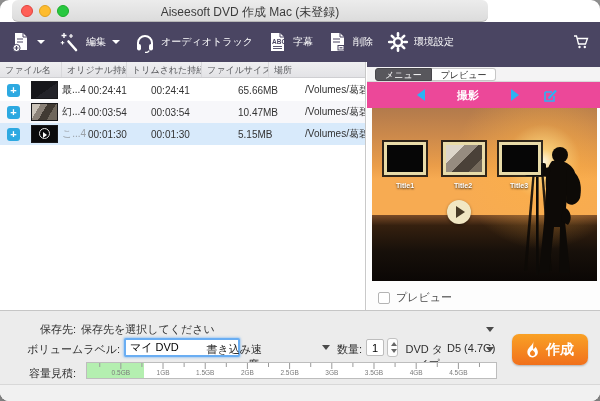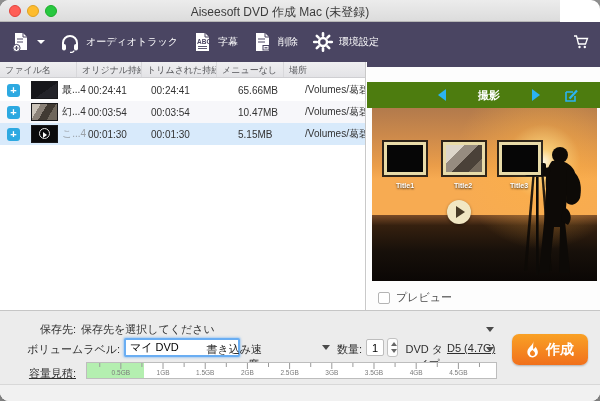--- a/index.html
+++ b/index.html
@@ -1,22 +1,22 @@
 <!DOCTYPE html>
 <html><head>
 <meta charset="utf-8">
 <style>
   * { margin:0; padding:0; box-sizing:border-box; }
   body { background:#9a9a9a; font-family:"Liberation Sans","DejaVu Sans",sans-serif; }
   .window { position:relative; width:600px; height:401px; margin:0 auto; background:#fff;
             border-radius:9px; overflow:hidden; box-shadow:0 8px 30px rgba(0,0,0,.45); }
 
   
-  .titlebar { position:absolute; left:0; top:0; width:560px; height:22px;
-              background:linear-gradient(#ececec,#dcdcdc); border-bottom:1px solid #b6b6b6; }
+  .titlebar { position:absolute; left:12px; top:0; width:476px; height:22px;
+              background:linear-gradient(#ececec,#dcdcdc); border-bottom:1px solid #b6b6b6;border-radius:6px; }
   .tl { position:absolute; top:5px; width:12px; height:12px; border-radius:50%; }
   .tl.red    { left:9px;  background:#ff5f57; border:.5px solid #e0443e; }
   .tl.yellow { left:27px; background:#febc2e; border:.5px solid #dea123; }
   .tl.green  { left:45px; background:#28c840; border:.5px solid #1dad2b; }
   .win-title { position:absolute; left:0; right:0; top:4px; text-align:center;
                font-size:12px; color:#3c3c3c; }
 
   
   .toolbar { position:absolute; left:0; top:22px; width:600px; height:40px;
              background:#4a4562; display:flex; align-items:center; padding:0 10px; }
@@ -30,21 +30,21 @@
 
   
   .main { position:absolute; left:0; top:62px; width:600px; height:248px; background:#fff; }
 
   
   .ftable { position:absolute; left:0; top:0; width:366px; height:248px; border-right:1px solid #c9c9c9; }
   .thead { position:absolute; left:0; top:0; width:100%; height:16px;
            background:linear-gradient(#efeff1,#e3e3e6); border-bottom:1px solid #cfcfd2;
            display:flex; font-size:9px; color:#55565a; }
   .th { padding:2px 0 0 5px; border-right:1px solid #d8d8db; overflow:hidden; white-space:nowrap; }
-  .th:nth-child(1){ width:77px; } .th:nth-child(2){ width:65px; } .th:nth-child(3){ width:75px; }
+  .th:nth-child(1){ width:62px; } .th:nth-child(2){ width:65px; } .th:nth-child(3){ width:75px; }
   .th:nth-child(4){ width:67px; } .th:nth-child(5){ width:74px; border-right:none; }
   .trow { position:absolute; left:0; width:100%; height:22px; display:flex; align-items:center;
           font-size:10px; color:#333; }
   .trow.r0 { top:17px; background:#fff; }
   .trow.r1 { top:39px; background:#f7f7fa; }
   .trow.r2 { top:61px; background:#d8eafb; }
   .addbtn { width:13px; height:13px; margin-left:7px; border-radius:3px; background:#2da9e1;
             color:#fff; font-size:11px; font-weight:bold; line-height:12px; text-align:center;
             cursor:pointer; flex:none; }
   .thumb { width:27px; height:18px; margin-left:11px; background:#0c0c0e; flex:none;
@@ -62,22 +62,22 @@
   .c-size { width:67px; padding-left:2px;margin-left:12px; } .c-loc { flex:1; padding-left:2px; overflow:hidden; white-space:nowrap; }
 
   
   .preview { position:absolute; left:367px; top:0; width:233px; height:248px; background:#fdfdfd; }
   .pv-purple { position:absolute; left:0; top:0; width:100%; height:5px; background:#4a4562; }
   .pv-tabs { position:absolute; left:0; top:5px; width:100%; height:15px; background:#f4f3f4;
              display:flex; padding-left:8px; border-bottom:1px solid #dadada; }
   .tab { height:13px; margin-top:1px; padding:0 9px; font-size:9px; line-height:13px; cursor:pointer; }
   .tab.active { background:#58575c; color:#fff; border-radius:3px 0 0 3px; border:1px solid #47464b; }
   .tab.idle { background:#fff; color:#333; border-radius:0 3px 3px 0; border:1px solid #c6c6c6; border-left:none; }
-  .pv-nav { position:absolute; left:0; top:20px; width:100%; height:26px; background:#4d7c0f;
-            display:flex; align-items:center;justify-content:center; }
+  .pv-nav { position:absolute; left:0; top:20px; width:100%; height:26px; background:#ec4899;
+            display:flex; align-items:center; }
   .arr { width:0; height:0; cursor:pointer; }
   .arr.left  { margin-left:50px; border-top:6px solid transparent; border-bottom:6px solid transparent; border-right:8px solid #2bb3f3; }
   .arr.right { border-top:6px solid transparent; border-bottom:6px solid transparent; border-left:8px solid #2bb3f3; }
   .pv-theme { width:86px; text-align:center; color:#fff; font-size:11px; font-weight:bold; }
   .pv-edit { margin-left:24px; cursor:pointer; display:block; }
 
   
   .pv-img { position:absolute; left:5px; top:46px; width:225px; height:173px; overflow:hidden; background:#000; }
   .sky { position:absolute; left:0; top:0; width:100%; height:64%;
          background:linear-gradient(180deg,#b27a4c 0%,#cd8a4b 26%,#ea9d49 52%,#f7ab52 64%); }
@@ -118,22 +118,22 @@
   .qty-label { left:312px; top:31px; width:50px; }
   .qty-input { position:absolute; left:366px; top:28px; width:18px; height:17px; text-align:center;
                font-size:11px; border:1px solid #bdbdbd; border-radius:2px; background:#fff; font-family:inherit; }
   .stepper { position:absolute; left:387px; top:27px; width:11px; height:19px; background:#fdfdfd;
              border:1px solid #c2c2c2; border-radius:3px; cursor:pointer; }
   .stepper:before { content:""; position:absolute; left:2.5px; top:3px; width:0; height:0;
              border-left:3px solid transparent; border-right:3px solid transparent; border-bottom:4px solid #666; }
   .stepper:after { content:""; position:absolute; left:2.5px; bottom:3px; width:0; height:0;
              border-left:3px solid transparent; border-right:3px solid transparent; border-top:4px solid #666; }
   .dvd-label { left:398px; top:31px; width:45px; }
-  .dvd-value { position:absolute; left:447px; top:31px; cursor:pointer;text-decoration:underline; }
-  .cap-label { left:0; top:55px; width:76px;text-decoration:underline; }
+  .dvd-value { position:absolute; left:447px; top:31px; cursor:pointer; }
+  .cap-label { left:0; top:55px; width:76px; }
   .cap-bar { position:absolute; left:86px; top:51px; width:411px; height:17px; background:#fff;
              border:1px solid #bdbdbd; }
   .cap-fill { position:absolute; left:0; top:0; height:100%; background:#b4efb0; }
   .cap-ticks { position:absolute; left:0; top:0; width:100%; height:7px; }
   .cap-lbl { position:absolute; top:6px; transform:translateX(-50%); font-size:6.5px; color:#7a7a7a; }
   .create-btn { position:absolute; left:512px; top:23px; width:76px; height:31px; border:none;
                 border-radius:7px; background:linear-gradient(#f9a125,#f1701c); color:#fff;
                 font-size:14px; font-weight:bold; cursor:pointer; display:flex; align-items:center;
                 justify-content:center; gap:7px; font-family:inherit; box-shadow:0 1px 2px rgba(0,0,0,.25); }
   .b-strip { position:absolute; left:0; top:73px; width:100%; height:18px; background:#f1f1f1;
@@ -160,20 +160,32 @@
             <path d="M7 8h6M7 11h6" stroke="#4a4562" stroke-width="1.2"></path>
             <circle cx="6.5" cy="17" r="3.6" fill="#fff" stroke="#4a4562" stroke-width="1"></circle>
             <path d="M6.5 15v4M4.5 17h4" stroke="#4a4562" stroke-width="1.2"></path>
           </svg>
       </span>
       <span class="caret-dn"></span>
     </div>
     <div class="tb-item">
       <span>
         <svg width="22" height="22" viewBox="0 0 22 22">
+            <path d="M9.5 10.5 L17 19" stroke="#fff" stroke-width="2.6" stroke-linecap="round"></path>
+            <path d="M5 2v5M2.5 4.5h5" stroke="#fff" stroke-width="1.4"></path>
+            <path d="M12 3v4M10 5h4" stroke="#fff" stroke-width="1.2"></path>
+            <path d="M3.5 10v3.5M1.7 11.7h3.6" stroke="#fff" stroke-width="1.1"></path>
+          </svg>
+      </span>
+      <span>編集</span>
+      <span class="caret-dn"></span>
+    </div>
+    <div class="tb-item">
+      <span>
+        <svg width="22" height="22" viewBox="0 0 22 22">
             <path d="M4 15v-3a7 7 0 0 1 14 0v3" fill="none" stroke="#fff" stroke-width="2"></path>
             <rect x="3" y="13" width="4" height="6.5" rx="2" fill="#fff"></rect>
             <rect x="15" y="13" width="4" height="6.5" rx="2" fill="#fff"></rect>
             <path d="M15 19.5c0 1.5-2 2-4 2" fill="none" stroke="#fff" stroke-width="1.4"></path>
           </svg>
       </span>
       <span>オーディオトラック</span>
     </div>
     <div class="tb-item">
       <span>
@@ -223,21 +235,21 @@
 
   </div>
 
   <div class="main">
 
     <div class="ftable">
       <div class="thead">
         <div class="th">ファイル名</div>
         <div class="th">オリジナル持続時間</div>
         <div class="th">トリムされた持続時間</div>
-        <div class="th">メニューなし</div>
+        <div class="th">ファイルサイズ</div>
         <div class="th">場所</div>
       </div>
 
       <div class="trow r0">
         <div class="addbtn">+</div>
         <div class="thumb t0"></div>
         <div class="c-name">最...4</div>
         <div class="c-orig">00:24:41</div>
         <div class="c-trim">00:24:41</div>
         <div class="c-size">65.66MB</div>
@@ -262,20 +274,24 @@
         <div class="c-name">こ...4</div>
         <div class="c-orig">00:01:30</div>
         <div class="c-trim">00:01:30</div>
         <div class="c-size">5.15MB</div>
         <div class="c-loc">/Volumes/葛碧/...</div>
       </div>
     </div>
 
     <div class="preview">
       <div class="pv-purple"></div>
+      <div class="pv-tabs">
+        <div class="tab active">メニュー</div>
+        <div class="tab idle">プレビュー</div>
+      </div>
       <div class="pv-nav">
         <div class="arr left"></div>
         <div class="pv-theme">撮影</div>
         <div class="arr right"></div>
         <svg class="pv-edit" width="15" height="15" viewBox="0 0 15 15">
             <path d="M2 4h7M2 4v9h9V8" fill="none" stroke="#2bb3f3" stroke-width="1.6"></path>
             <path d="M5.5 10.5 L13 2.5" stroke="#2bb3f3" stroke-width="2.2"></path>
           </svg>
       </div>
 

